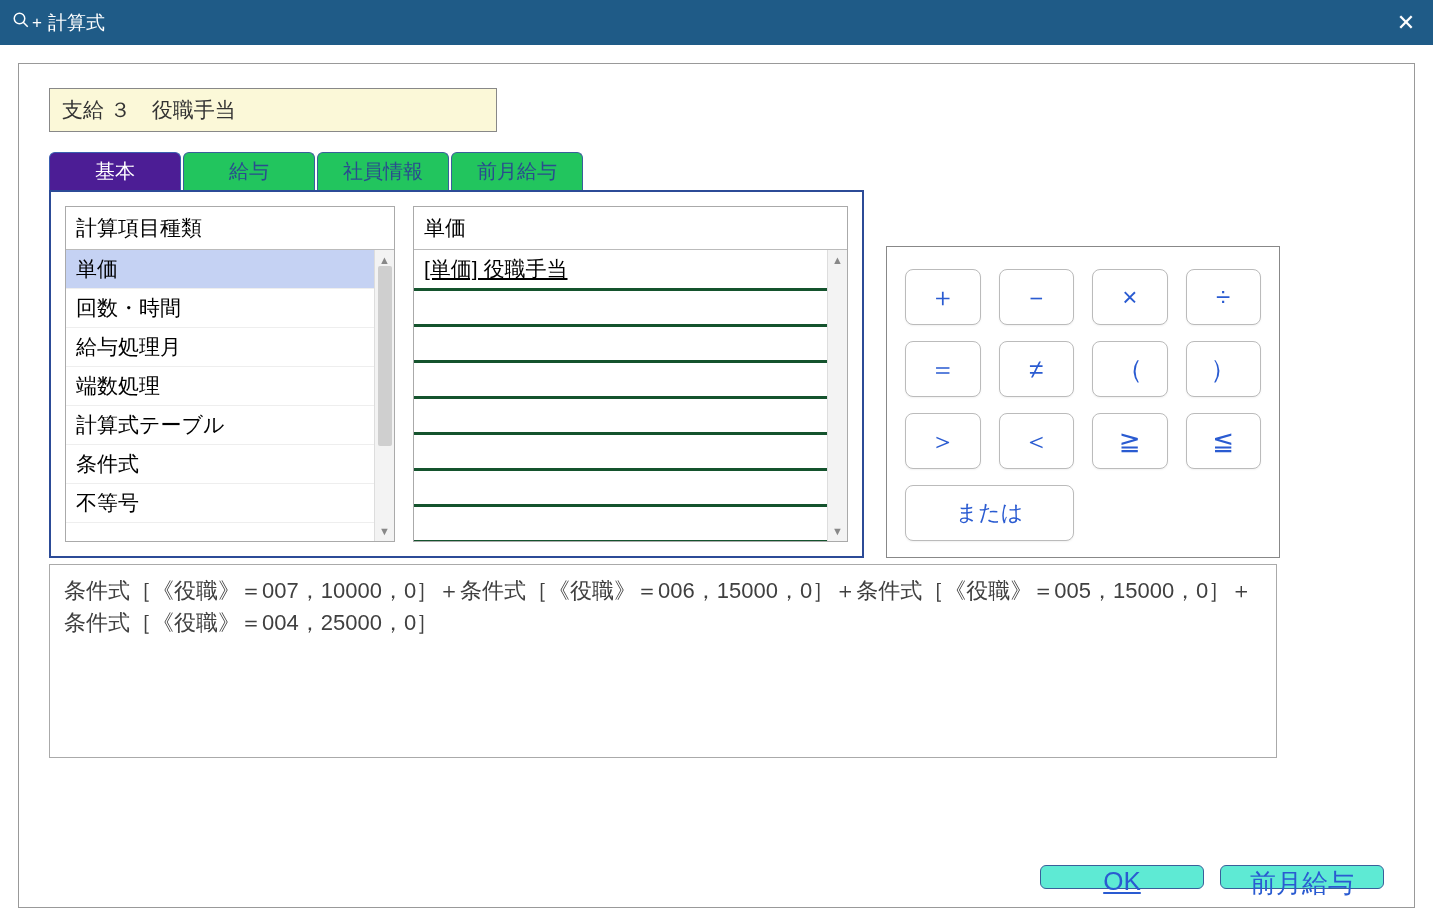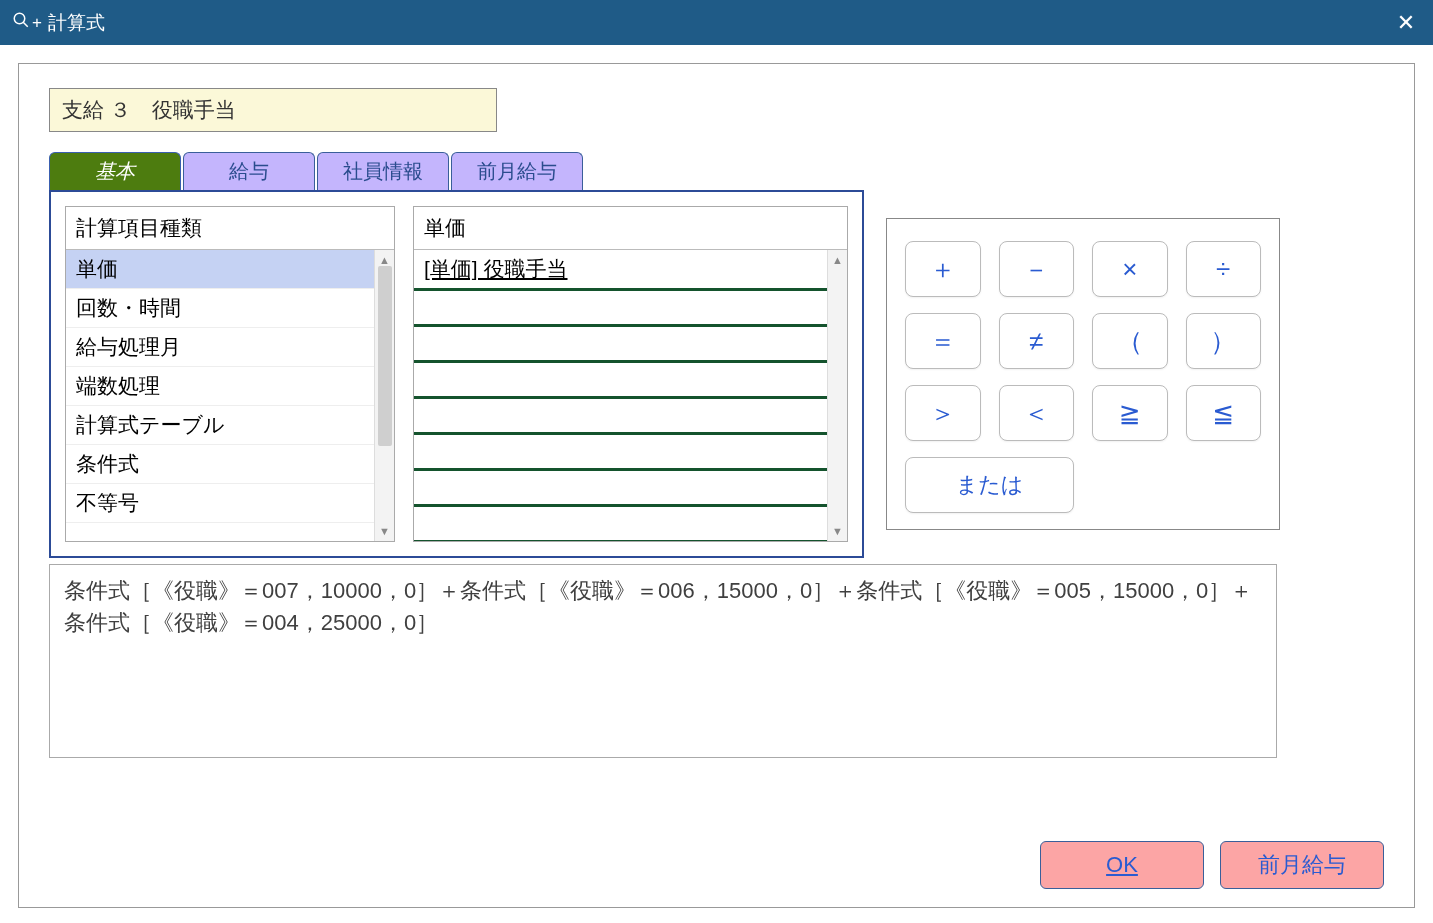--- a/index.html
+++ b/index.html
@@ -59,34 +59,33 @@
 .tab {
   border: 1px solid #3a5f9a;
   border-bottom: none;
   border-top-left-radius: 6px;
   border-top-right-radius: 6px;
   padding: 5px 0;
   width: 132px;
   text-align: center;
   font-size: 20px;
   cursor: pointer;
-  background: #c4b5fd;
+  background: #22c55e;
   color: #2a4c8e;
   margin-right: 2px;
 }
 .tab.active {
-  background: #4d7c0f;
+  background: #4c1d95;
   color: #fff;
   border-color: #3a5fb0;
-  font-style: italic;
 }
 .panel-row {
   display: flex;
   gap: 22px;
-  align-items: center;
+  align-items: flex-end;
 }
 .left-panel {
   border: 2px solid #2c4b97;
   width: 815px;
   height: 368px;
   display: flex;
   gap: 18px;
   padding: 14px;
   background: #fff;
 }
@@ -201,25 +200,25 @@
 .footer-btns {
   position: absolute;
   right: 30px;
   bottom: 18px;
   display: flex;
   gap: 16px;
 }
 .dlg-btn {
   border: 1px solid #3a5f9a;
   border-radius: 6px;
-  background: #fca5a5;
+  background: #5eead4;
   color: #2a5bd1;
   width: 164px;
-  height: 48px;
-  font-size: 22px;
+  height: 24px;
+  font-size: 26px;
   cursor: pointer;
 }
 .dlg-btn .u { text-decoration: underline; }
 </style>
 </head>
 <body>
 
 <div class="titlebar">
   <span class="search-icon">
     <svg width="18" height="18" viewBox="0 0 24 24" fill="none" stroke="#fff" stroke-width="2">

